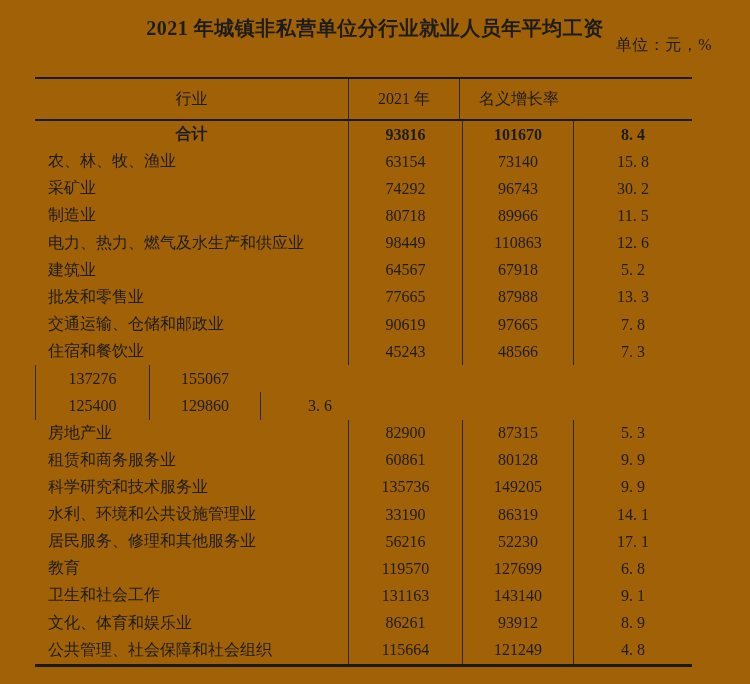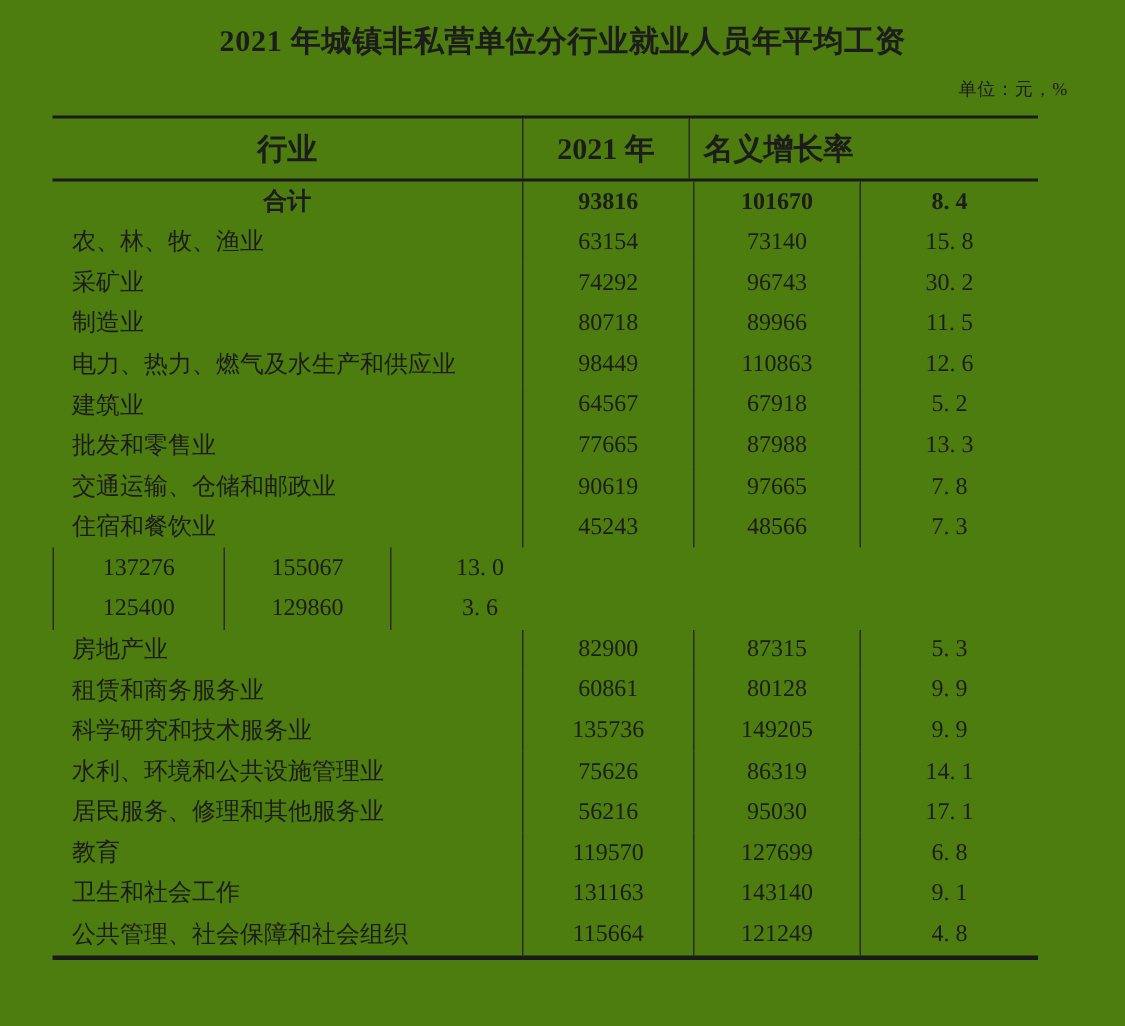--- a/index.html
+++ b/index.html
@@ -1,30 +1,30 @@
 <!DOCTYPE html>
 <html><head>
 <meta charset="utf-8">
 <style>
   html,body{margin:0;padding:0;background:#ffffff;}
   body{
     width:750px;height:684px;overflow:hidden;position:relative;
     font-family:"Liberation Serif","DejaVu Serif",serif;
     color:#1c1c1c;
   }
-  .page{position:relative;width:750px;height:684px;background:#4d7c0f;}
+  .page{position:relative;width:750px;height:684px;background:#a16207;}
 
   .title{
     position:absolute;top:13px;left:0;width:750px;
     text-align:center;font-size:20px;font-weight:bold;
     letter-spacing:0.5px;line-height:30px;white-space:nowrap;
   }
   .unit-note{
-    position:absolute;top:51px;right:38px;
-    font-size:12px;letter-spacing:0.5px;margin-left:34px;
+    position:absolute;top:35px;right:38px;
+    font-size:16px;letter-spacing:0.5px;margin-left:34px;
   }
 
   .stat-table{
     position:absolute;left:35px;top:77px;width:657px;
     border-top:2.5px solid #1a1a1a;
     border-bottom:3px solid #1a1a1a;
     box-sizing:content-box;
   }
   .thead{
     display:flex;height:40px;
@@ -33,21 +33,21 @@
   .trow{display:flex;height:27.15px;}
   .cell{
     box-sizing:border-box;display:flex;align-items:center;
     justify-content:center;font-size:16px;overflow:hidden;
     white-space:nowrap;
   }
   .c0{width:313px;}
   .c1{width:114px;border-left:1.5px solid #2b2b2b;}
   .c2{width:111px;border-left:1.5px solid #2b2b2b;}
   .c3{width:119px;border-left:1.5px solid #2b2b2b;}
-  .thead .cell{font-size:20px;font-weight:bold;}
+  .thead .cell{font-size:16px;}
   .tbody .c0{justify-content:flex-start;padding-left:13px;}
   .trow.total{font-weight:bold;}
   .trow.total .c0{justify-content:center;padding-left:0;}
 </style>
 </head>
 <body>
 
 <div class="page">
   <div class="title">2021 年城镇非私营单位分行业就业人员年平均工资</div>
   <div class="unit-note">单位：元，%</div>
@@ -109,21 +109,20 @@
         </div>
         <div class="trow">
           <div class="cell c0">住宿和餐饮业</div>
           <div class="cell c1">45243</div>
           <div class="cell c2">48566</div>
           <div class="cell c3">7. 3</div>
         </div>
         <div class="trow">
           <div class="cell c1">137276</div>
           <div class="cell c2">155067</div>
-          <div class="cell c3">13. 0</div>
         </div>
         <div class="trow">
           <div class="cell c1">125400</div>
           <div class="cell c2">129860</div>
           <div class="cell c3">3. 6</div>
         </div>
         <div class="trow">
           <div class="cell c0">房地产业</div>
           <div class="cell c1">82900</div>
           <div class="cell c2">87315</div>
@@ -136,43 +135,49 @@
           <div class="cell c3">9. 9</div>
         </div>
         <div class="trow">
           <div class="cell c0">科学研究和技术服务业</div>
           <div class="cell c1">135736</div>
           <div class="cell c2">149205</div>
           <div class="cell c3">9. 9</div>
         </div>
         <div class="trow">
           <div class="cell c0">水利、环境和公共设施管理业</div>
-          <div class="cell c1">75626</div>
+          <div class="cell c1">33190</div>
           <div class="cell c2">86319</div>
           <div class="cell c3">14. 1</div>
         </div>
         <div class="trow">
           <div class="cell c0">居民服务、修理和其他服务业</div>
           <div class="cell c1">56216</div>
-          <div class="cell c2">95030</div>
+          <div class="cell c2">52230</div>
           <div class="cell c3">17. 1</div>
         </div>
         <div class="trow">
           <div class="cell c0">教育</div>
           <div class="cell c1">119570</div>
           <div class="cell c2">127699</div>
           <div class="cell c3">6. 8</div>
         </div>
         <div class="trow">
           <div class="cell c0">卫生和社会工作</div>
           <div class="cell c1">131163</div>
           <div class="cell c2">143140</div>
           <div class="cell c3">9. 1</div>
         </div>
         <div class="trow">
+          <div class="cell c0">文化、体育和娱乐业</div>
+          <div class="cell c1">86261</div>
+          <div class="cell c2">93912</div>
+          <div class="cell c3">8. 9</div>
+        </div>
+        <div class="trow">
           <div class="cell c0">公共管理、社会保障和社会组织</div>
           <div class="cell c1">115664</div>
           <div class="cell c2">121249</div>
           <div class="cell c3">4. 8</div>
         </div>
       </div>
   </div>
 </div>
 
 </body></html>

